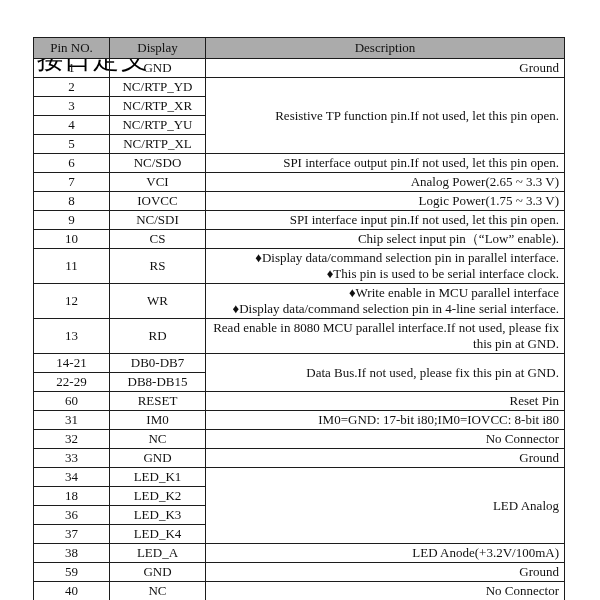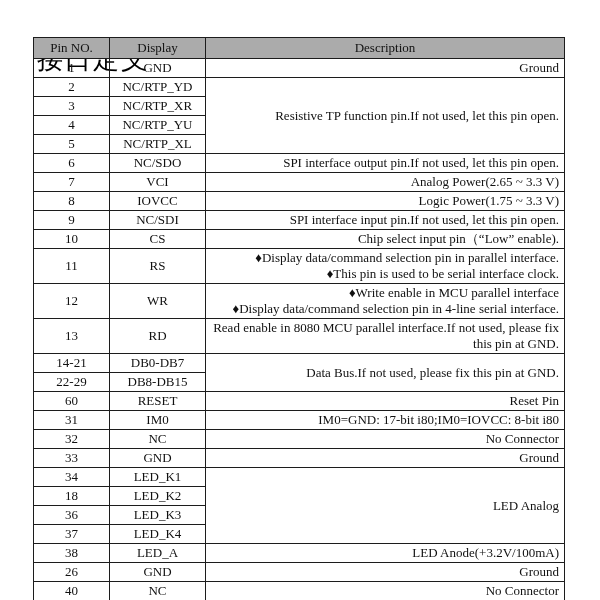--- a/index.html
+++ b/index.html
@@ -185,21 +185,21 @@
       <tr>
         <td class="pin">37</td>
         <td class="sym">LED_K4</td>
       </tr>
       <tr>
         <td class="pin">38</td>
         <td class="sym">LED_A</td>
         <td class="desc">LED Anode(+3.2V/100mA)</td>
       </tr>
       <tr>
-        <td class="pin">26</td>
+        <td class="pin">59</td>
         <td class="sym">GND</td>
         <td class="desc">Ground</td>
       </tr>
       <tr>
         <td class="pin">40</td>
         <td class="sym">NC</td>
         <td class="desc">No Connector</td>
       </tr>
     </tbody>
   <tbody>

